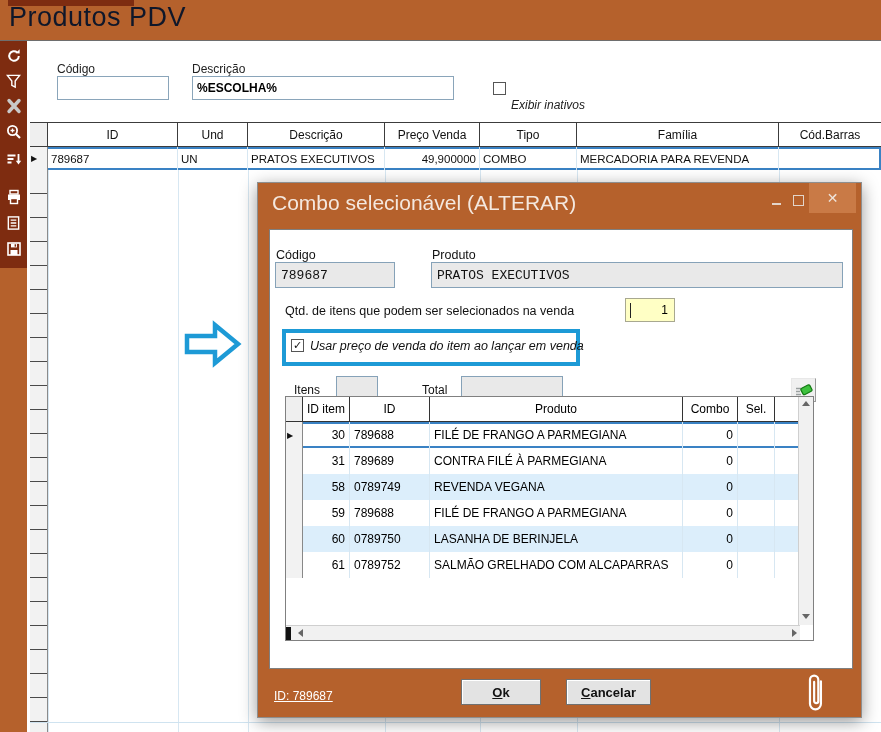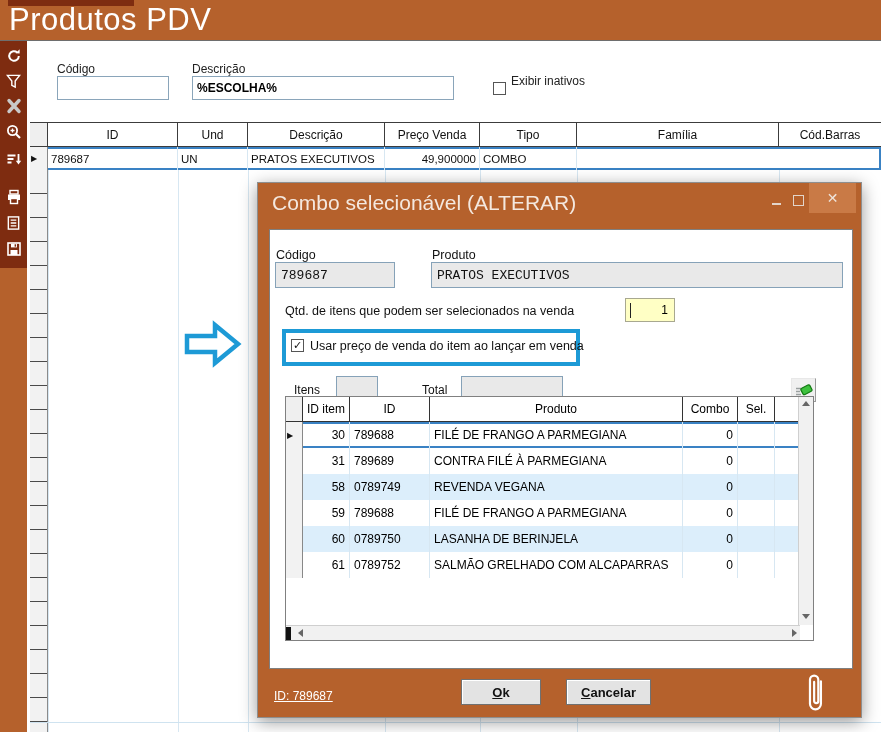--- a/index.html
+++ b/index.html
@@ -7,21 +7,21 @@
     --selection:#3a82c4; --row-alt:#dceefb; --field-yellow:#ffffc5; --field-readonly:#e9e9e9;
   }
   *{box-sizing:border-box;margin:0;padding:0;}
   body{background:#444;font-family:"Liberation Sans",sans-serif;}
   .board{position:relative;width:881px;height:732px;background:#fff;overflow:hidden;}
   .abs{position:absolute;}
 
   
   .titlebar{left:0;top:0;width:881px;height:40px;background:var(--titlebar);}
   .top-strip{left:8px;top:0;width:126px;height:6px;background:var(--sidebar-dark);}
-  .titlebar .title{position:absolute;left:9px;top:2px;font-size:31px;font-weight:300;color:#ffffff;letter-spacing:.5px;}
+  .titlebar .title{position:absolute;left:9px;top:2px;font-size:27px;font-weight:300;color:#0f172a;letter-spacing:.5px;}
   .tb-divider{left:0;top:40px;width:881px;height:1px;background:#6e6e6e;}
 
   .sidebar{left:0;top:41px;width:27px;height:691px;background:var(--titlebar);}
   .sidebar-dark{left:0;top:41px;width:27px;height:227px;background:var(--sidebar-dark);}
   .side-icon{position:absolute;left:0;width:27px;height:22px;display:flex;align-items:center;justify-content:center;cursor:pointer;}
   .side-icon svg{display:block;}
 
   
   .flabel{font-size:12px;color:#222;}
   .tinput{border:1px solid #8aa5ba;background:#fff;font-size:12px;padding:6px 4px;display:flex;align-items:center;}
@@ -159,21 +159,21 @@
 
   <div class="abs flabel" style="left:57px;top:62px;">Código</div>
   <div class="abs tinput" style="left:57px;top:76px;width:112px;height:24px;">
       <span></span>
     </div>
   <div class="abs flabel" style="left:192px;top:62px;">Descrição</div>
   <div class="abs tinput" style="left:192px;top:76px;width:262px;height:24px;">
       <span class="bold-val">%ESCOLHA%</span>
     </div>
   <div class="abs cb" style="left:493px;top:82px;"></div>
-  <div class="abs flabel" style="left:511px;top:74px;">Exibir inativos</div>
+  <div class="abs flabel" style="left:511px;top:98px;font-style:italic;">Exibir inativos</div>
 
   <div class="abs pg-header">
     <div class="pgh sel" style="width:18px;"></div>
     <div class="pgh" style="width:130px;">ID</div>
     <div class="pgh" style="width:70px;">Und</div>
     <div class="pgh" style="width:137px;">Descrição</div>
     <div class="pgh" style="width:95px;">Preço Venda</div>
     <div class="pgh" style="width:97px;">Tipo</div>
     <div class="pgh" style="width:202px;">Família</div>
     <div class="pgh" style="width:102px;border-right:none;">Cód.Barras</div>
@@ -182,20 +182,21 @@
 
       <div class="pg-row selected">
         <div class="pgc selcell" style="width:18px;">
           <span class="rowmark"></span>
         </div>
         <div class="pgc" style="width:130px;">789687</div>
         <div class="pgc" style="width:70px;">UN</div>
         <div class="pgc" style="width:137px;">PRATOS EXECUTIVOS</div>
         <div class="pgc num" style="width:95px;">49,900000</div>
         <div class="pgc" style="width:97px;">COMBO</div>
+        <div class="pgc" style="width:202px;">MERCADORIA PARA REVENDA</div>
         <div class="pgc" style="width:102px;border-right:none;"></div>
       </div>
     </div>
   <div class="abs selcol-track"></div>
   <div class="vline" style="left:48px;"></div>
   <div class="vline" style="left:178px;"></div>
   <div class="vline" style="left:248px;"></div>
   <div class="vline" style="left:385px;"></div>
   <div class="vline" style="left:480px;"></div>
   <div class="vline" style="left:577px;"></div>
@@ -221,21 +222,21 @@
       <div class="ro-field" style="left:161px;top:32px;width:412px;height:26px;">PRATOS EXECUTIVOS</div>
 
       <div class="mlabel" style="left:15px;top:74px;">Qtd. de itens que podem ser selecionados na venda</div>
       <div class="qtd-input">
           <span class="caret"></span>
           <span>1</span>
         </div>
 
       <div class="hl-rect"></div>
       <div class="cb abs" style="left:21px;top:109px;z-index:6;">✓</div>
-      <div class="mlabel" style="left:40px;top:109px;z-index:6;">Usar preço de venda do item ao lançar em venda</div>
+      <div class="mlabel" style="left:40px;top:109px;z-index:6;font-style:italic;">Usar preço de venda do item ao lançar em venda</div>
 
       <div class="mlabel" style="left:24px;top:153px;font-size:12px;">Itens</div>
       <div class="ro-field" style="left:66px;top:146px;width:42px;height:26px;"></div>
       <div class="mlabel" style="left:152px;top:153px;font-size:12px;">Total</div>
       <div class="ro-field" style="left:191px;top:146px;width:102px;height:26px;"></div>
       <div class="clean-btn">
         <svg width="18" height="16" viewBox="0 0 18 16">
           <path d="M1 6.5h5M1 9.5h4M1 12.5h5" stroke="#9aa0a0" stroke-width="1.3"></path>
           <g transform="rotate(-28 11 8)">
               <rect x="6.5" y="4.5" width="10" height="7" rx="1.5" fill="#3ec13e" stroke="#127a12" stroke-width="1.2"></rect>

